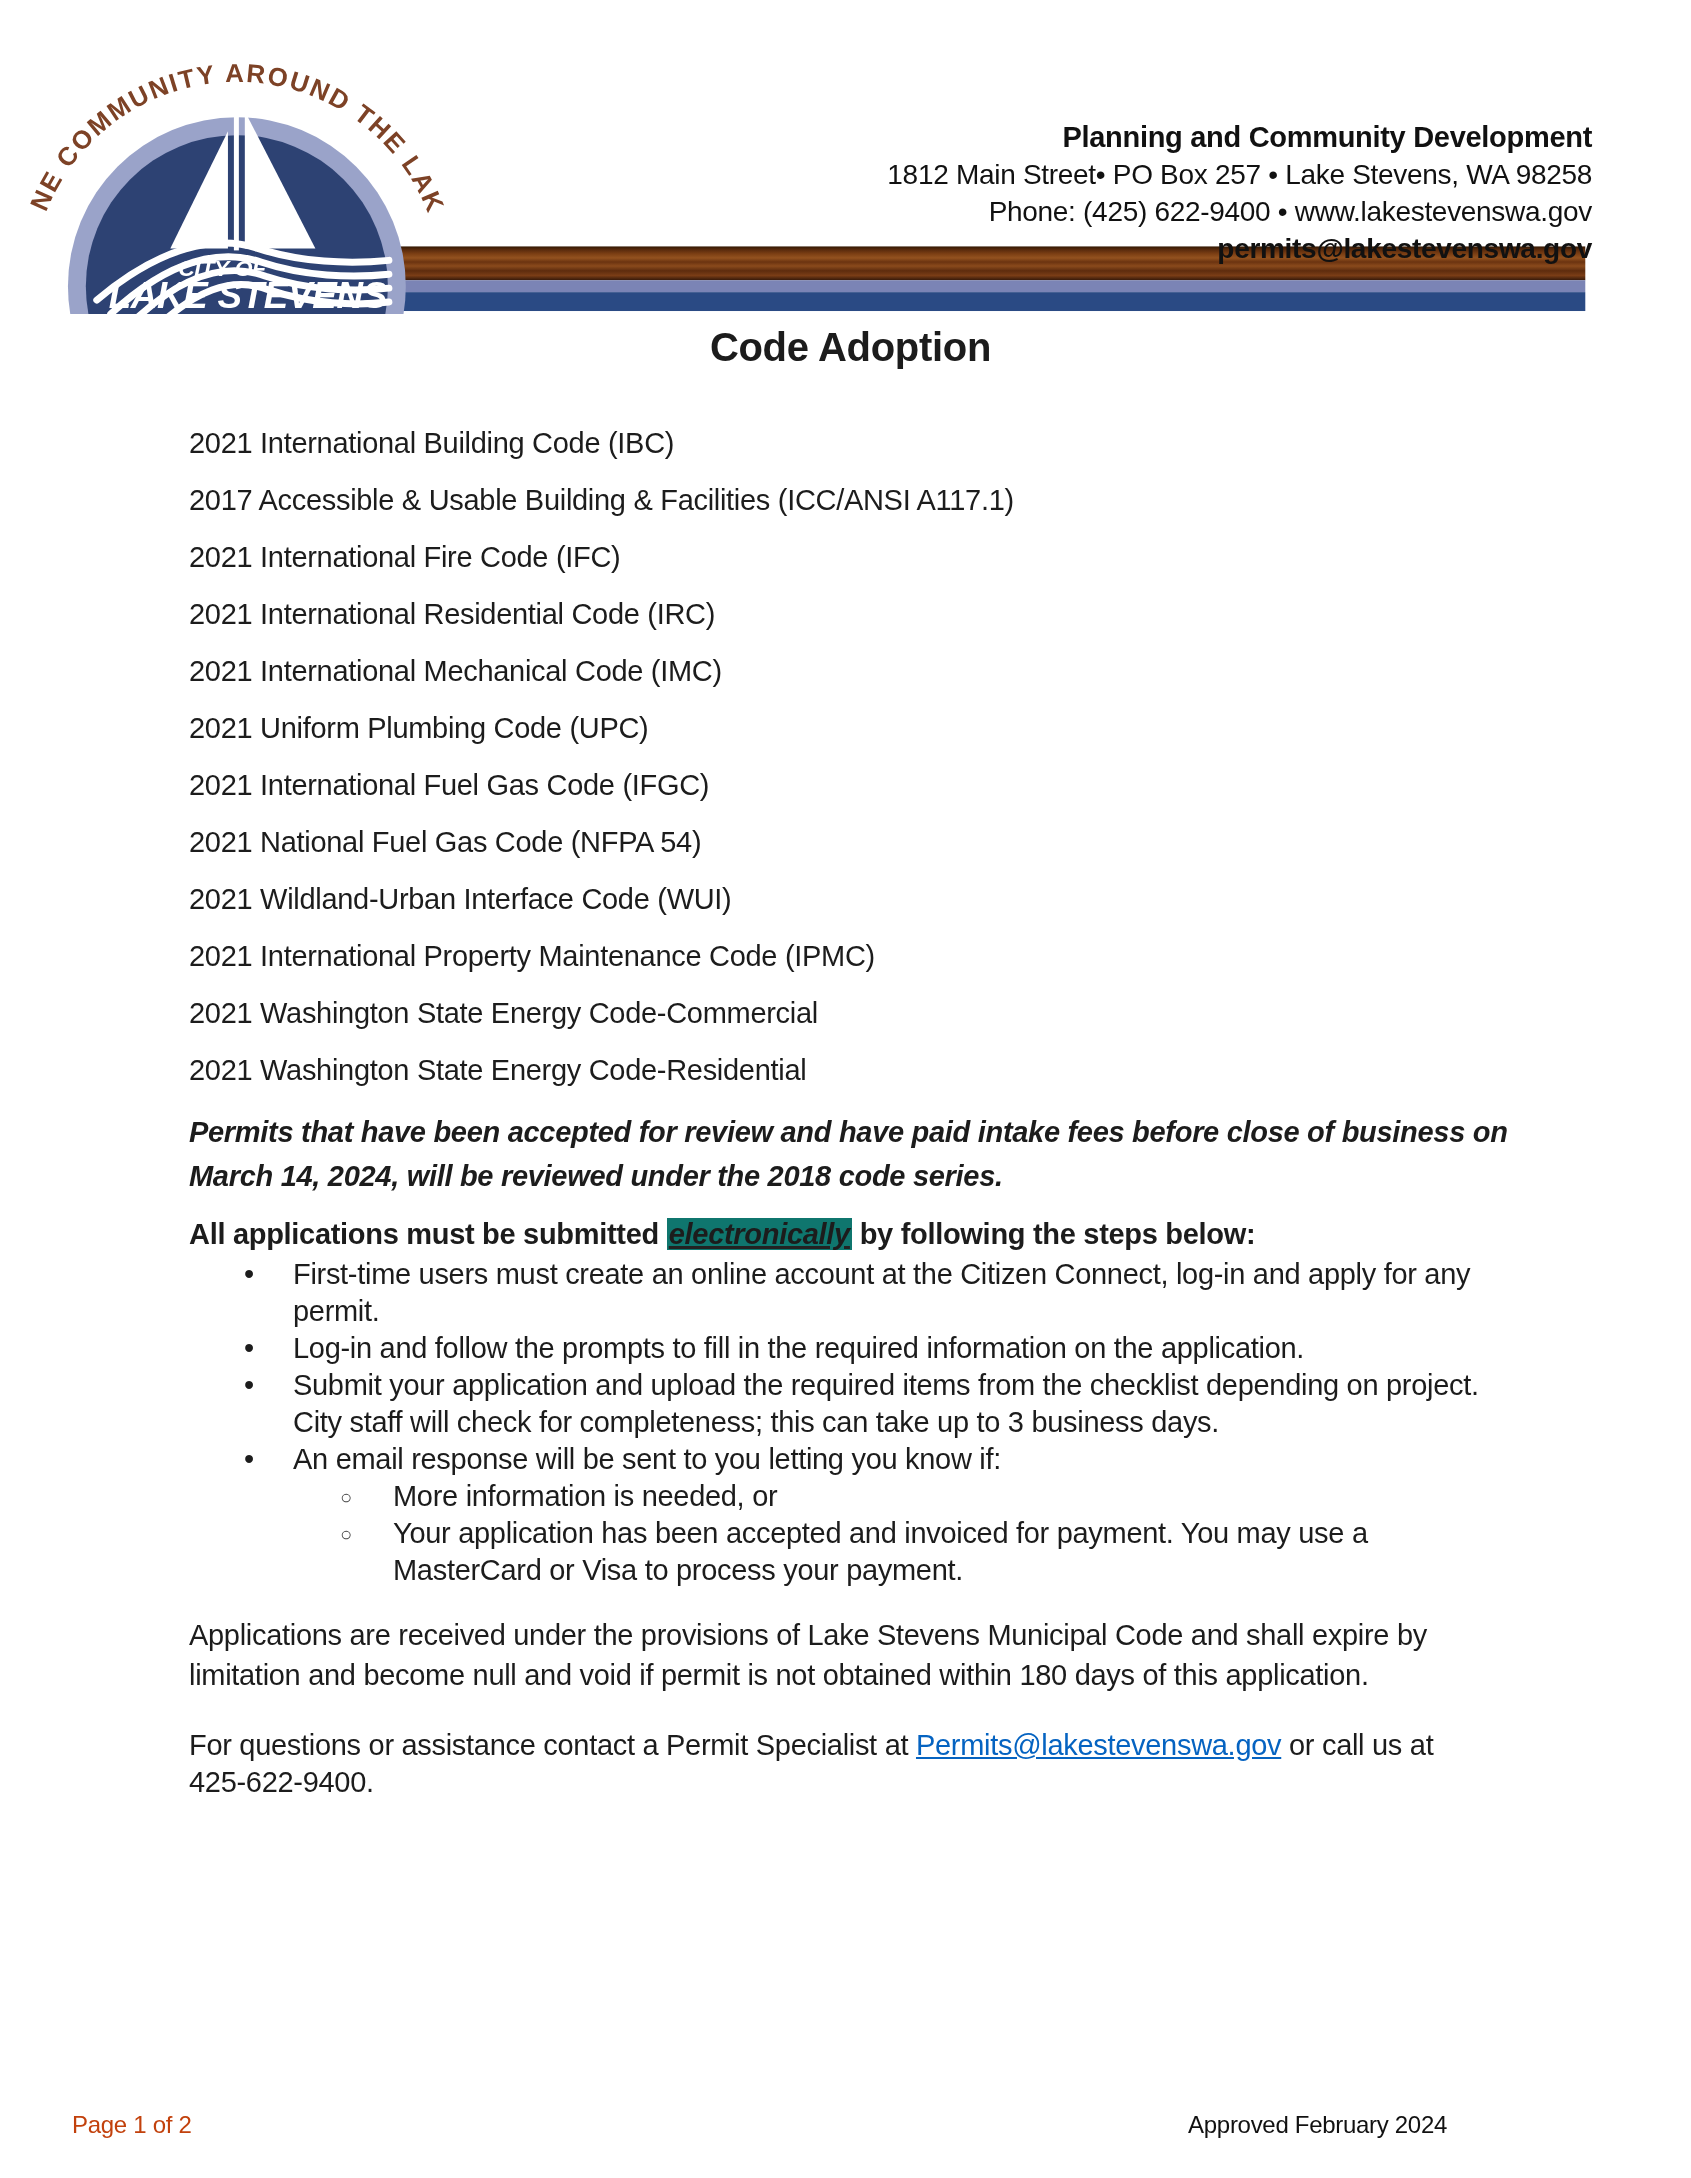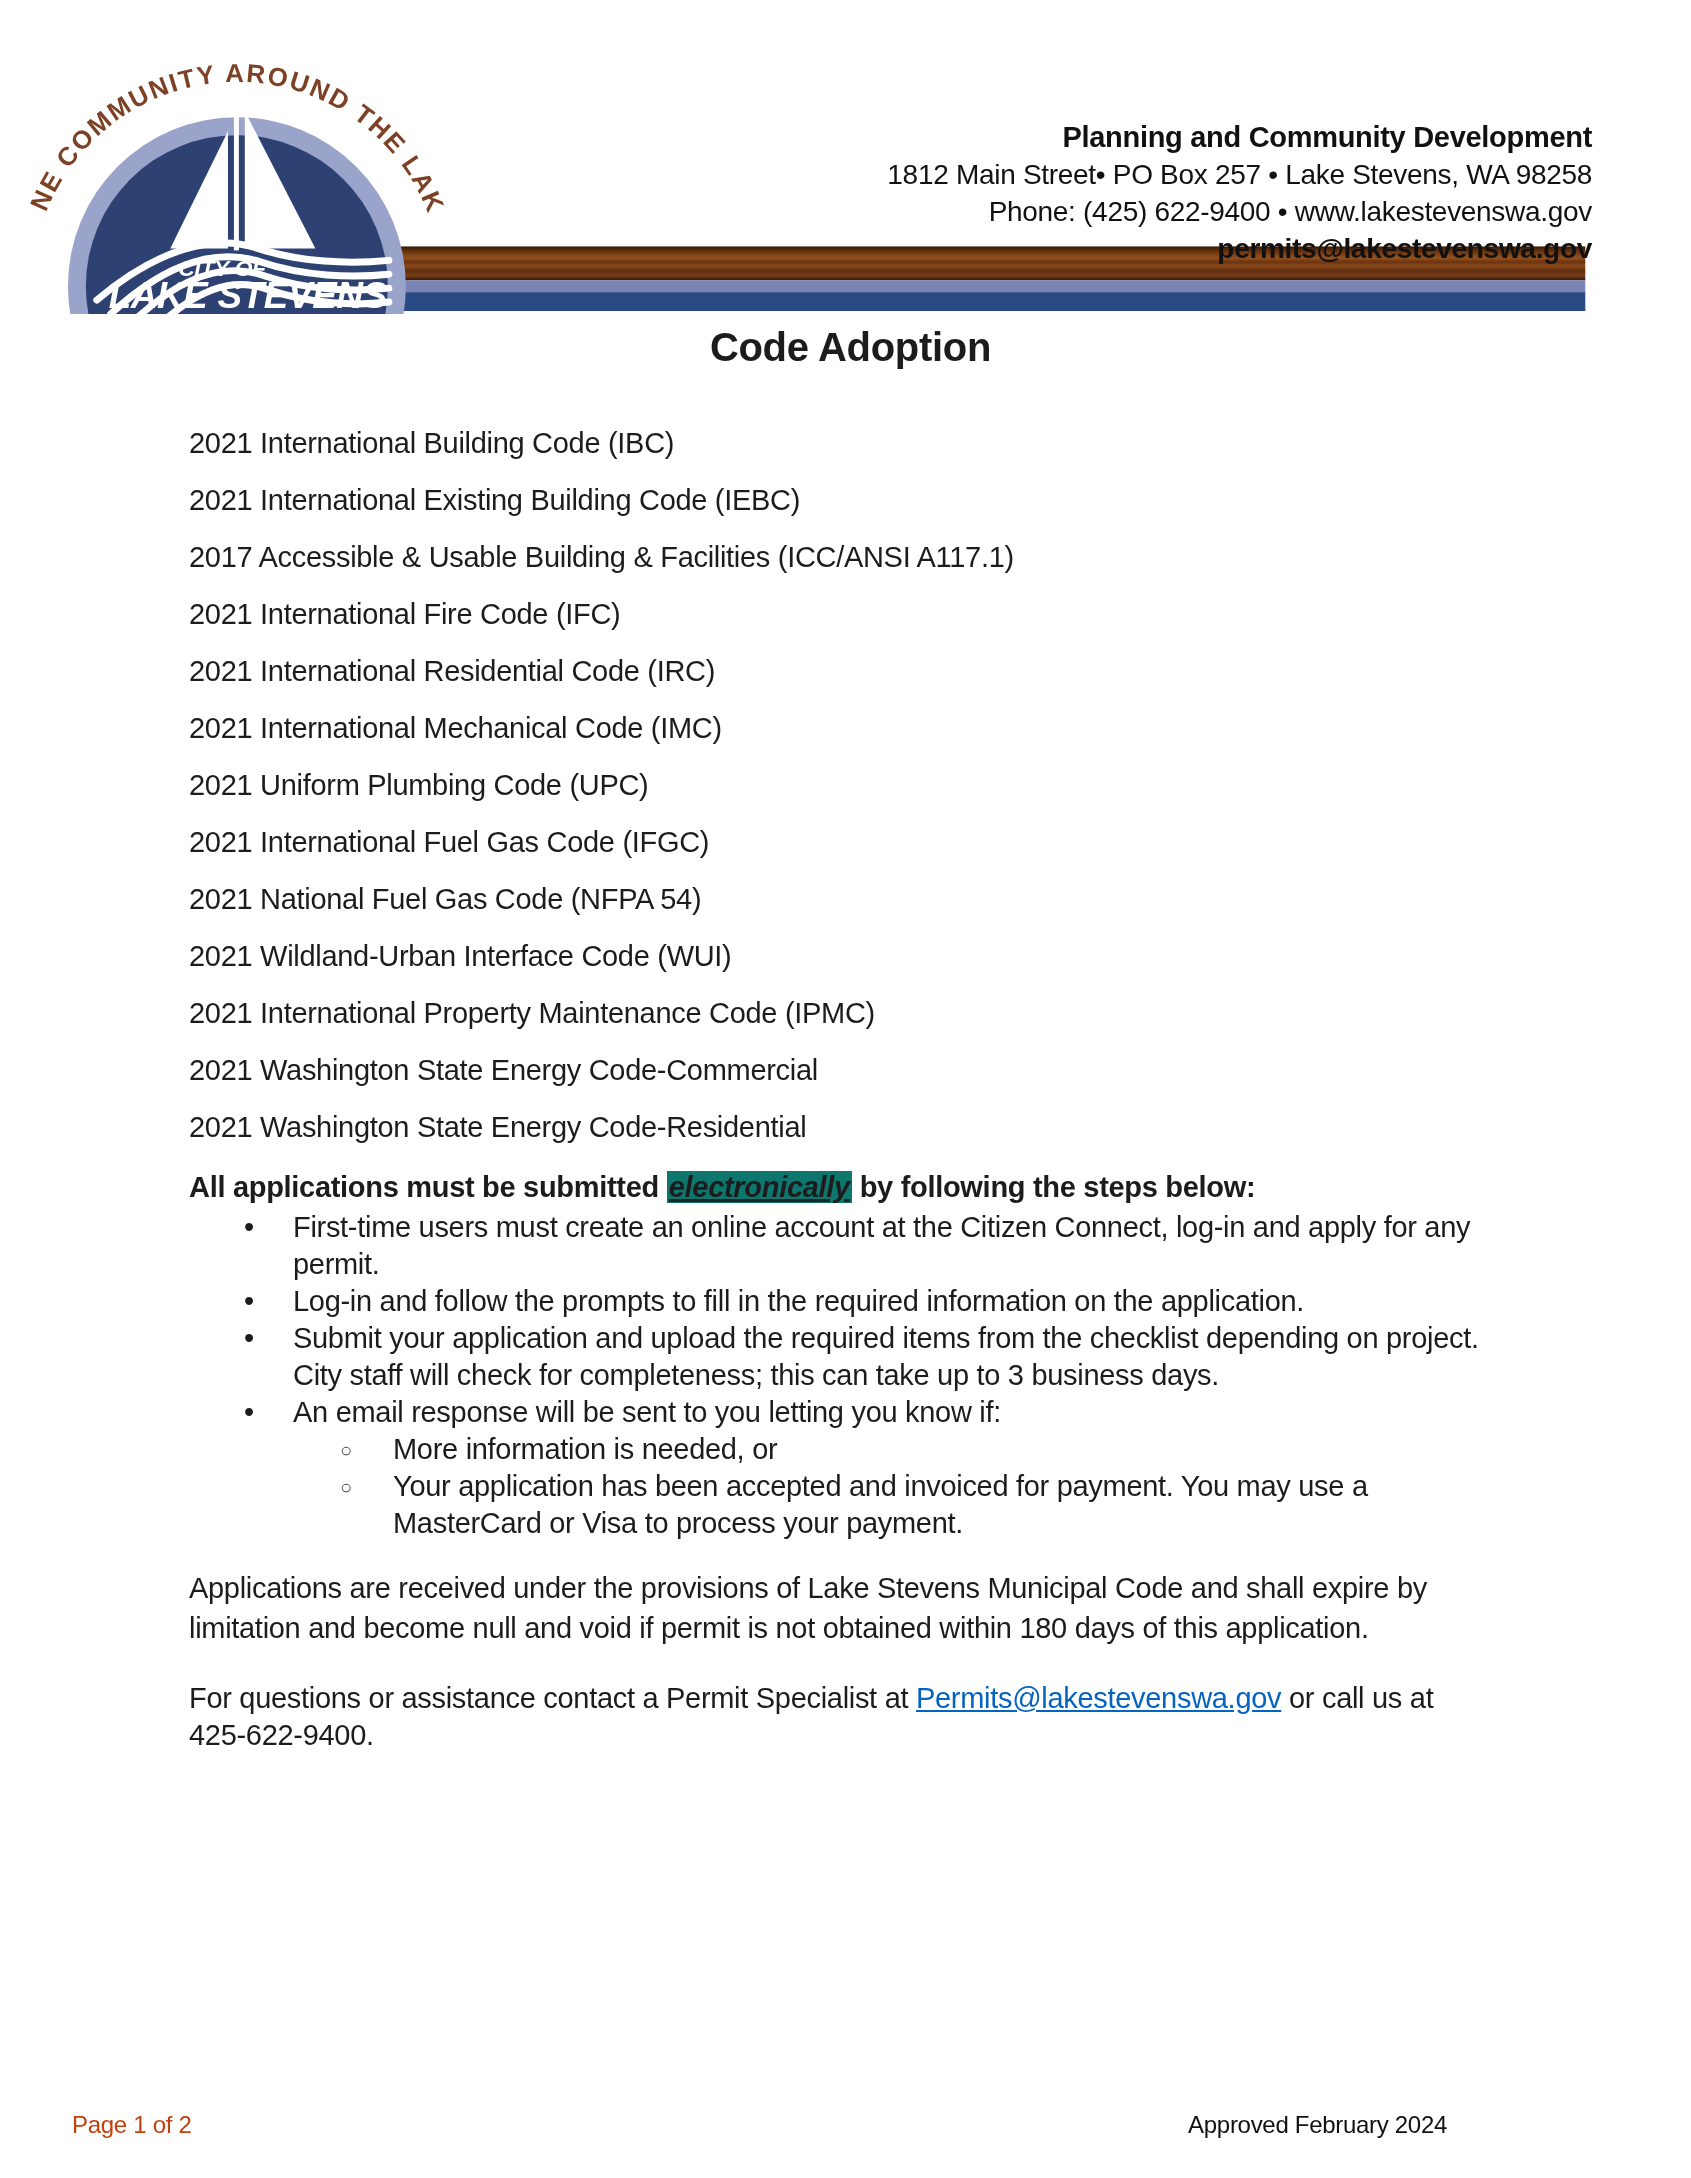--- a/index.html
+++ b/index.html
@@ -217,34 +217,34 @@
     <div class="email">permits@lakestevenswa.gov</div>
   </div>
 
   <div class="content">
 
     <div class="doc-title">Code Adoption</div>
 
 
     <ul class="codes-list">
       <li>2021 International Building Code (IBC)</li>
-      <li>2021 International Existing Building Code (IEBC)</li>
       <li>2017 Accessible &amp; Usable Building &amp; Facilities (ICC/ANSI A117.1)</li>
       <li>2021 International Fire Code (IFC)</li>
       <li>2021 International Residential Code (IRC)</li>
       <li>2021 International Mechanical Code (IMC)</li>
       <li>2021 Uniform Plumbing Code (UPC)</li>
       <li>2021 International Fuel Gas Code (IFGC)</li>
       <li>2021 National Fuel Gas Code (NFPA 54)</li>
       <li>2021 Wildland-Urban Interface Code (WUI)</li>
       <li>2021 International Property Maintenance Code (IPMC)</li>
       <li>2021 Washington State Energy Code-Commercial</li>
       <li>2021 Washington State Energy Code-Residential</li>
     </ul>
 
+    <div class="permits-note">Permits that have been accepted for review and have paid intake fees before close of business on March 14, 2024, will be reviewed under the 2018 code series.</div>
 
     <div class="apps-intro">
       <span>All applications must be submitted </span><span class="hl-electronically">electronically</span><span> by following the steps below:</span>
     </div>
 
     <ul class="steps-list">
       <li>First-time users must create an online account at the Citizen Connect, log-in and apply for any permit.</li>
       <li>Log-in and follow the prompts to fill in the required information on the application.</li>
       <li>Submit your application and upload the required items from the checklist depending on project. City staff will check for completeness; this can take up to 3 business days.</li>
       <li>An email response will be sent to you letting you know if:</li>

